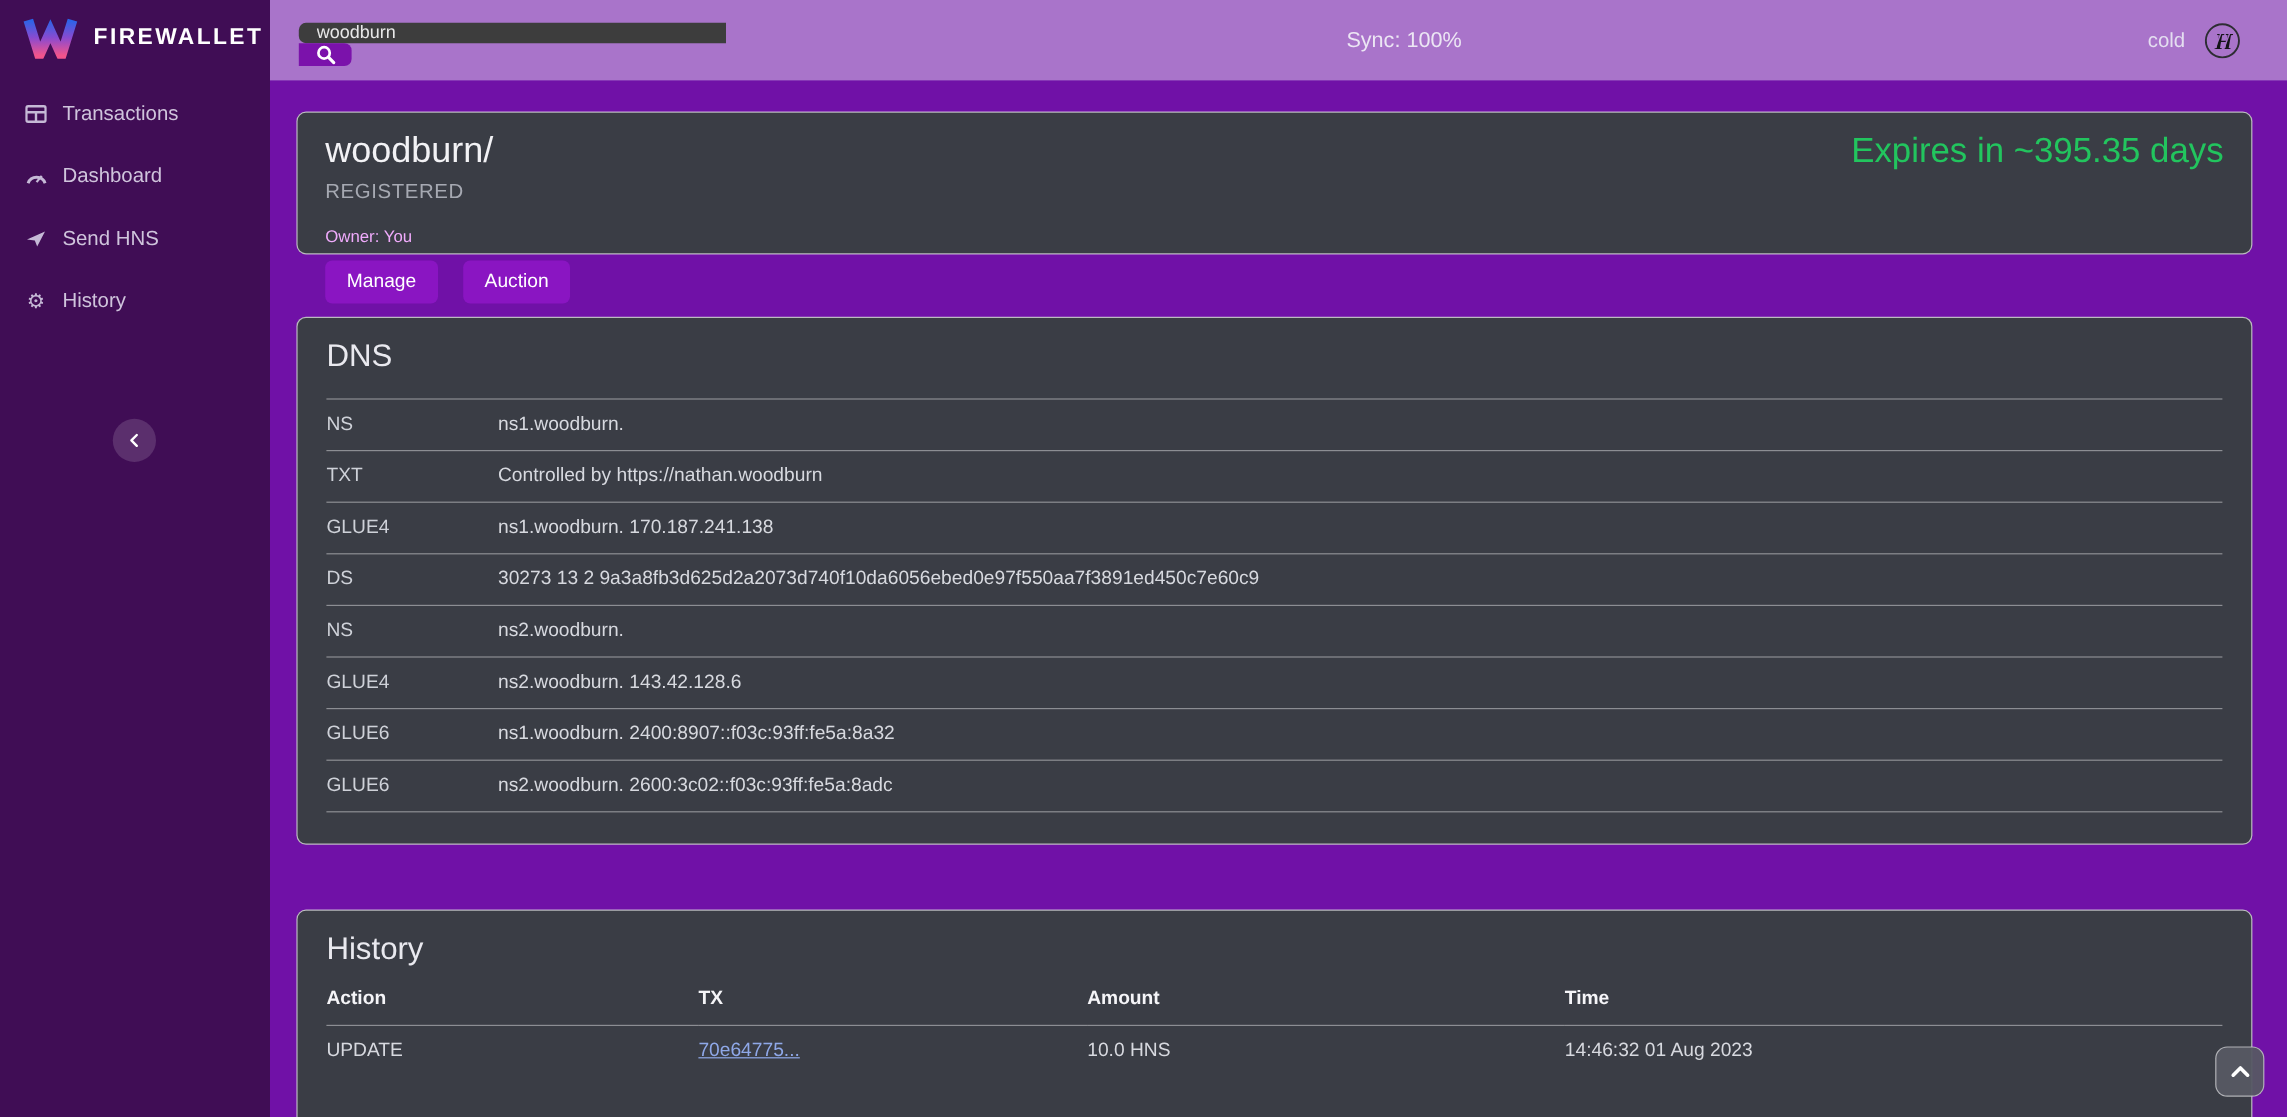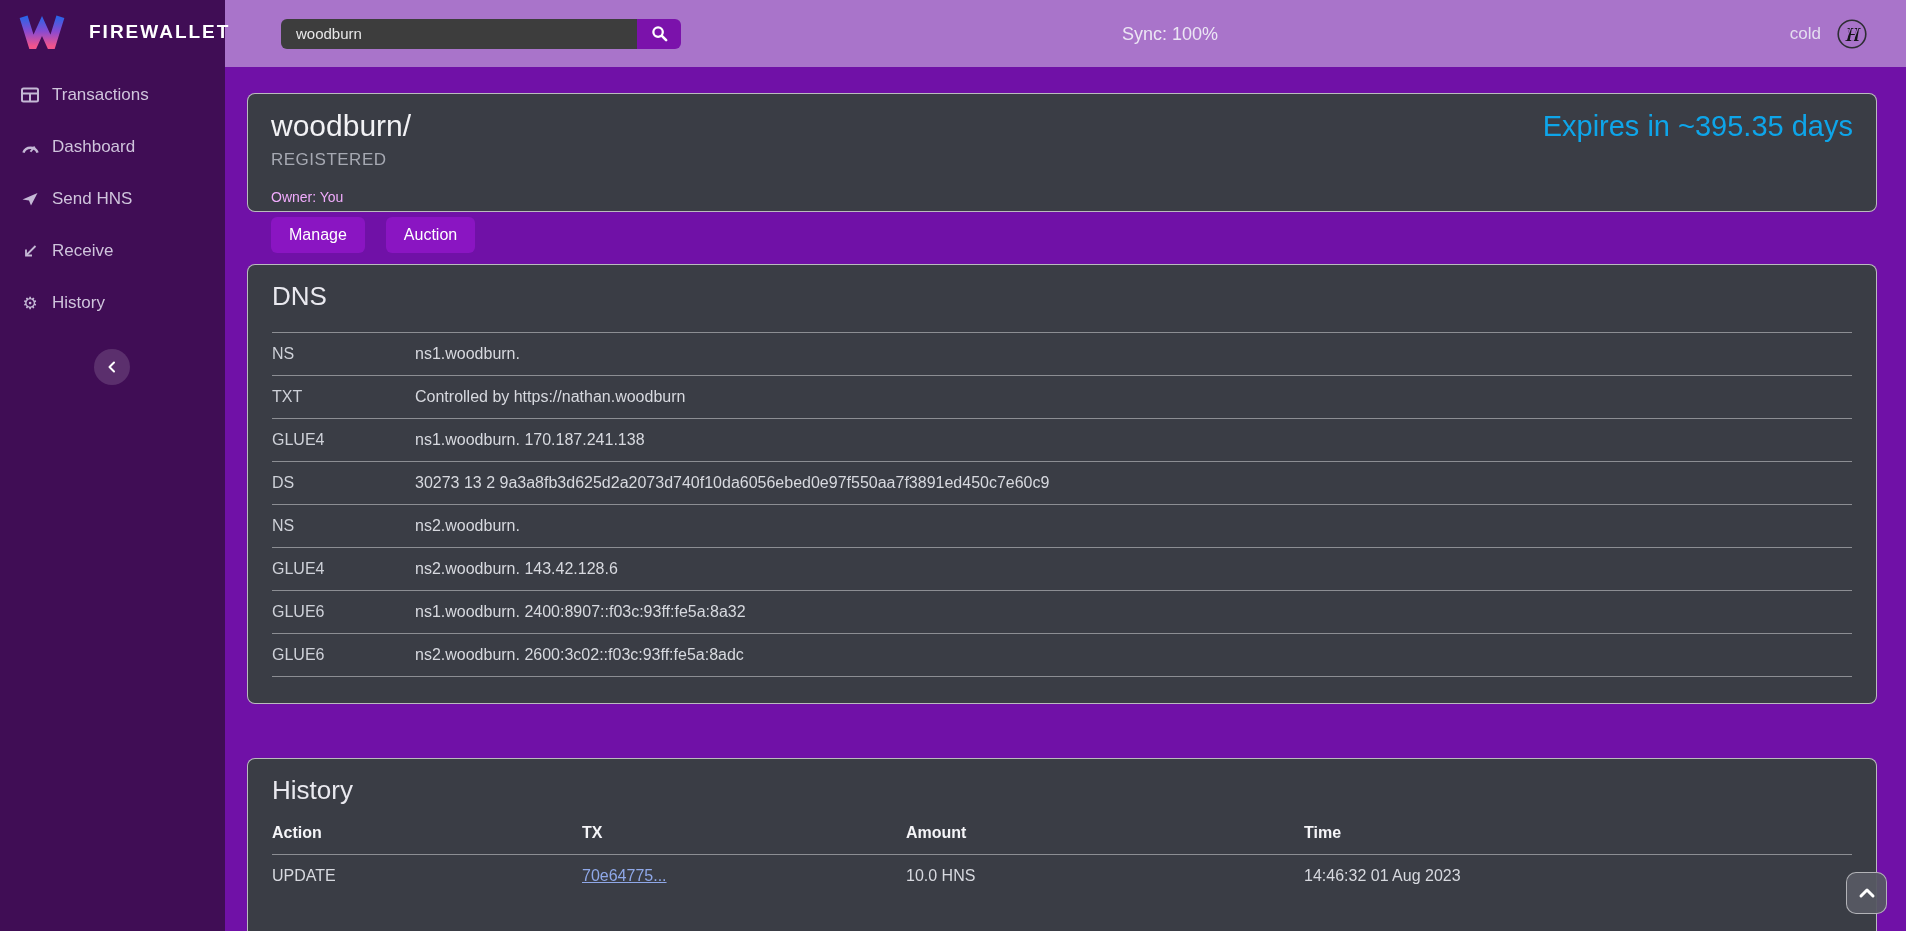--- a/index.html
+++ b/index.html
@@ -10,21 +10,21 @@
     background:#7011a7;
     display:flex;
     position:relative;
   }
 
   
   .sidebar {
     width:225px; flex-shrink:0; background:#400d55;
     position:relative; z-index:3;
   }
-  .logo-row { display:flex; align-items:center; gap:24px; padding:14px 0 14px 19px; }
+  .logo-row { display:flex; align-items:center; gap:13px; padding:14px 0 14px 19px; }
   .brand-name { color:#ffffff; font-weight:bold; font-size:19px; letter-spacing:2px; }
   .nav { margin-top:6px; }
   .nav-item {
     height:52px; display:flex; align-items:center; gap:12px;
     padding-left:20px; color:#cfc4dc; font-size:17px; cursor:pointer;
   }
   .nav-icon { width:20px; display:inline-flex; justify-content:center; color:#c5b9d6; }
   .gear-glyph { font-size:17px; line-height:1; }
   .collapse-btn {
     position:absolute; left:94px; top:349px; width:36px; height:36px;
@@ -33,21 +33,21 @@
   }
 
   
   .right-col { flex:1; display:flex; flex-direction:column; min-width:0; }
 
   .topbar {
     height:67px; flex-shrink:0; background:#a974ca;
     display:flex; align-items:center; position:relative;
     padding:0 39px 0 24px;
   }
-  .search-wrap { display:flex; height:30px; margin-left:32px; }
+  .search-wrap { display:flex; height:30px; margin-left:0;flex-direction:column; }
   .search-input {
     width:356px; background:#3d3d3d; border:none; outline:none;
     border-radius:6px 0 0 6px; color:#e8e8e8; padding:0 15px; font-size:15px;
     font-family:"Liberation Sans", sans-serif;
   }
   .search-btn {
     width:44px; background:#7b12ab; border:none; border-radius:0 6px 6px 0;
     display:flex; align-items:center; justify-content:center; cursor:pointer;
   }
   .sync-label {
@@ -71,21 +71,21 @@
   .domain-status { margin-top:8px; font-size:17px; color:#a6a9b2; letter-spacing:0.5px; }
   .domain-owner { margin-top:19px; font-size:14px; color:#f0abfc; }
   .btn-row { margin-top:12px; display:flex; gap:21px; }
   .purple-btn {
     background:#8a15c2; color:#ffffff; border:none; border-radius:6px;
     font-size:16px; padding:9px 18px; cursor:pointer;
     font-family:"Liberation Sans", sans-serif;
   }
   .expires-label {
     position:absolute; right:23px; top:16px;
-    font-size:29px; color:#0ea5e9; font-weight:400;
+    font-size:29px; color:#22c55e; font-weight:400;
   }
 
   
   .dns-card { margin-top:52px; padding:16px 24px 26px; }
   .card-title { font-size:26px; color:#e9e9ef; font-weight:400; margin:0; }
   .dns-table { margin-top:20px; width:100%; border-collapse:collapse; font-size:16px; }
   .dns-table td { padding:12px 0; border-top:1px solid rgba(255,255,255,0.42); color:#d7d9df; }
   .dns-table tr:last-child td { border-bottom:1px solid rgba(255,255,255,0.42); }
   .dns-table td.rec-type { width:143px; color:#ced1d8; }
 
@@ -152,29 +152,20 @@
     </div>
     <div class="nav-item">
       <span class="nav-icon">
         <svg width="18" height="16" viewBox="0 0 18 16">
             <path d="M1.5 8.5 L16.5 2 L10 14.5 L8 9.5 Z" fill="currentColor"></path>
           </svg>
       </span>
       <span>Send HNS</span>
     </div>
     <div class="nav-item">
-      <span class="nav-icon">
-        <svg width="16" height="15" viewBox="0 0 16 15">
-            <path d="M13.5 2 L4.5 11" stroke="currentColor" stroke-width="1.8" fill="none"></path>
-            <path d="M4 5.5 L4 11.5 L10 11.5" stroke="currentColor" stroke-width="1.8" fill="none"></path>
-          </svg>
-      </span>
-      <span>Receive</span>
-    </div>
-    <div class="nav-item">
       <span class="nav-icon gear-glyph">⚙</span>
       <span>History</span>
     </div>
   </nav>
 
   <div class="collapse-btn">
     <span style="display:inline-flex;">
       <svg width="16" height="16" viewBox="0 0 16 16">
           <polyline points="10,3.5 5.5,8 10,12.5" fill="none" stroke="#ffffff" stroke-width="2" stroke-linecap="round" stroke-linejoin="round"></polyline>
         </svg>

